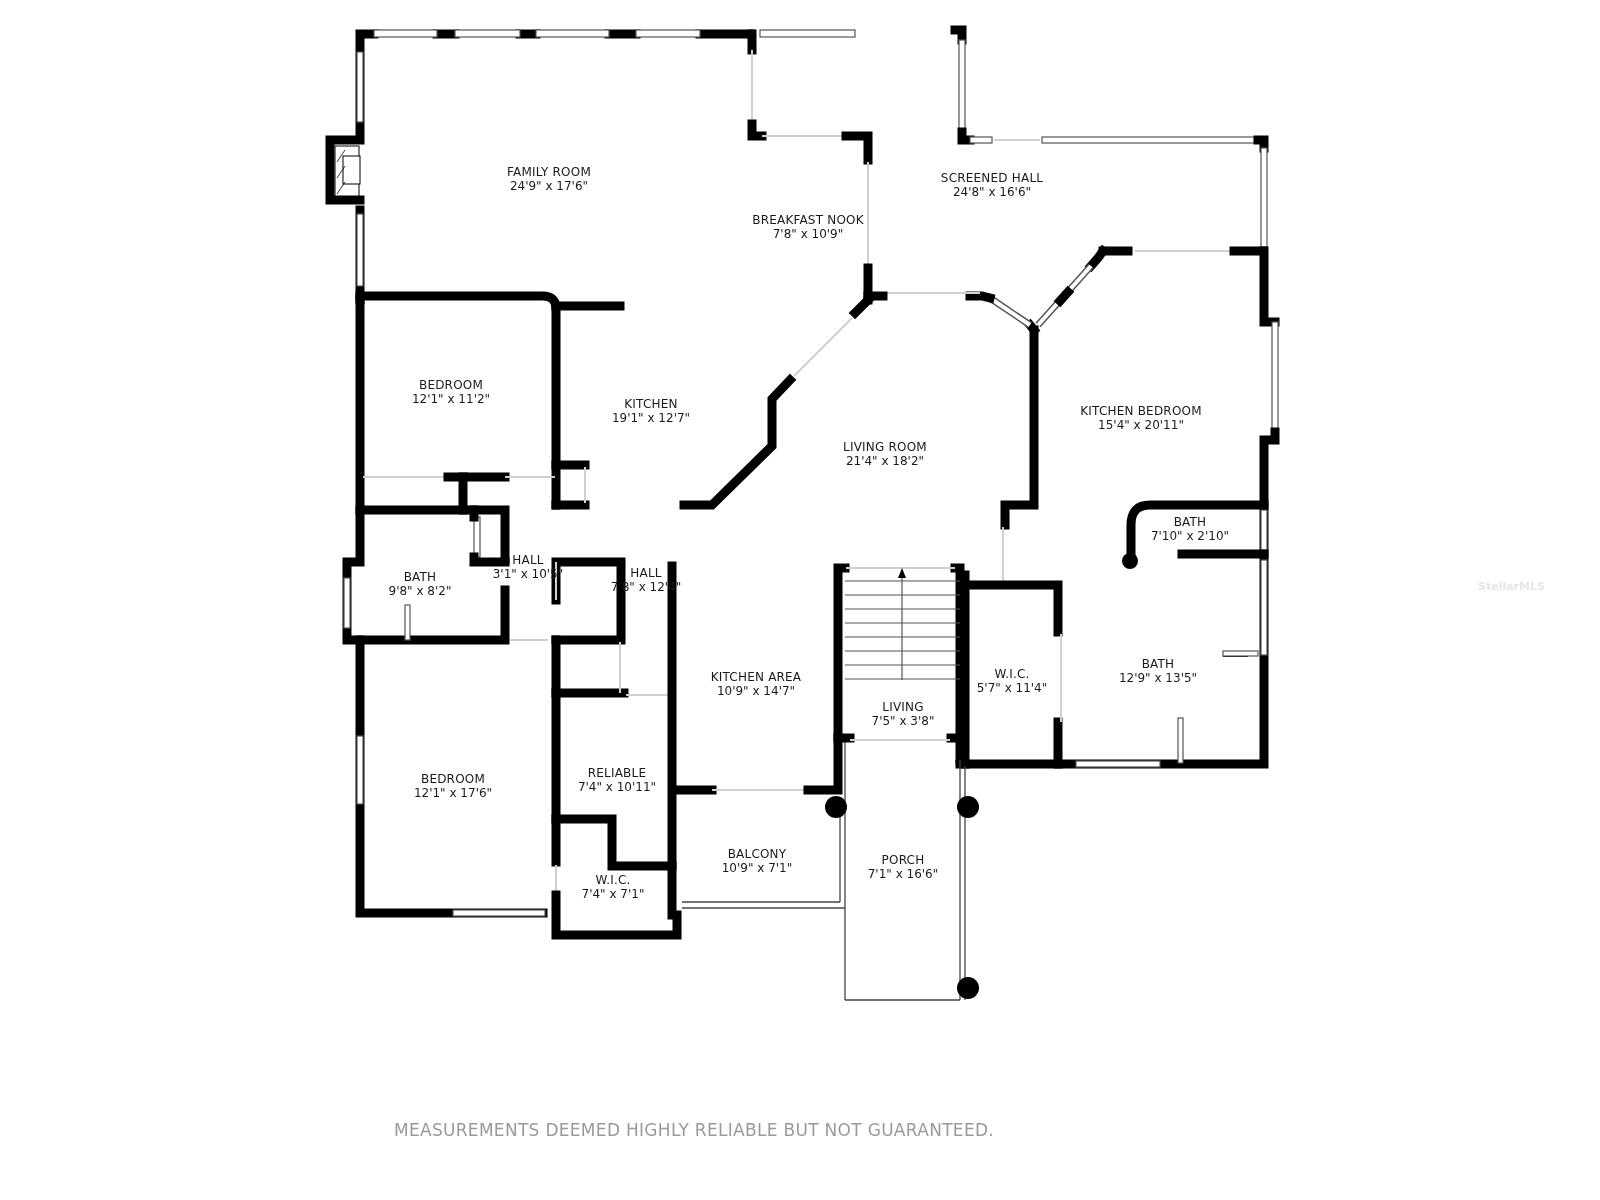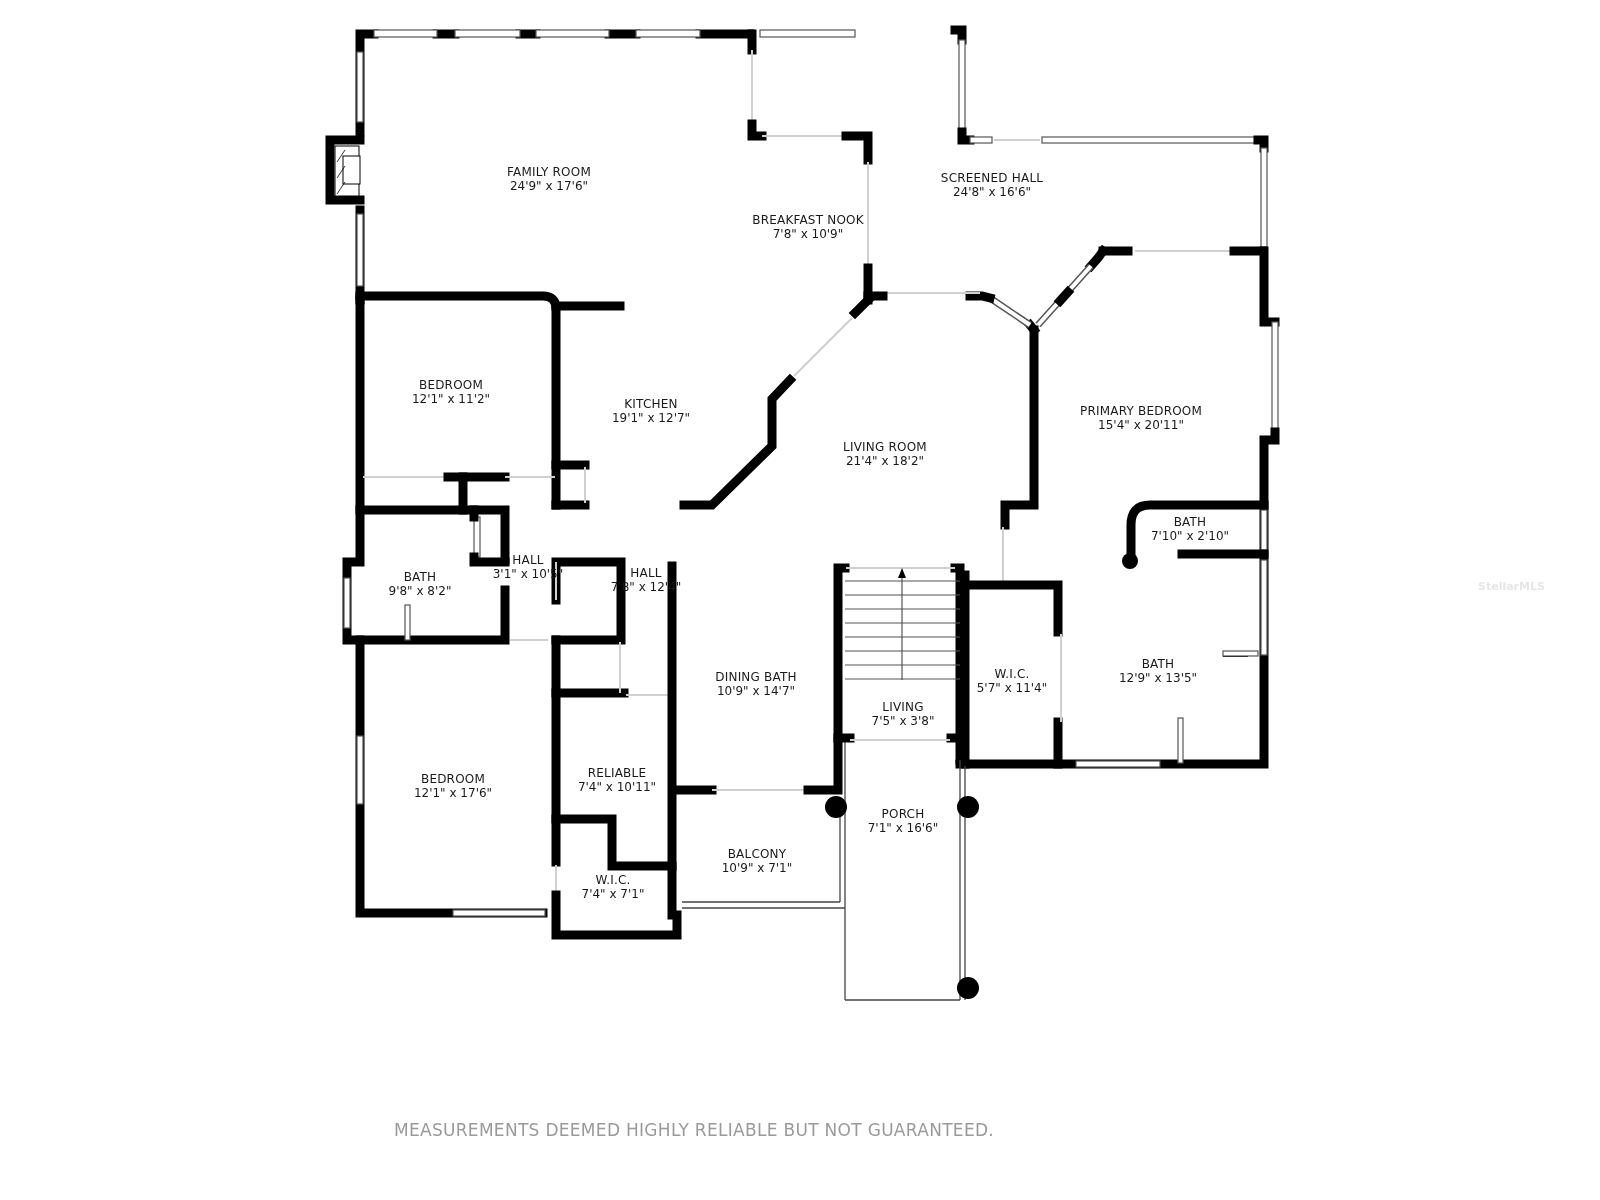--- a/index.html
+++ b/index.html
@@ -198,41 +198,41 @@
     </div>
   <div class="room-label" style="left:651px;top:397px">
       <span class="nm">KITCHEN</span>
       <span class="dm">19'1" x 12'7"</span>
     </div>
   <div class="room-label" style="left:885px;top:440px">
       <span class="nm">LIVING ROOM</span>
       <span class="dm">21'4" x 18'2"</span>
     </div>
   <div class="room-label" style="left:1141px;top:404px">
-      <span class="nm">PRIMARY BEDROOM</span>
+      <span class="nm">KITCHEN BEDROOM</span>
       <span class="dm">15'4" x 20'11"</span>
     </div>
   <div class="room-label" style="left:1190px;top:515px">
       <span class="nm">BATH</span>
       <span class="dm">7'10" x 2'10"</span>
     </div>
   <div class="room-label" style="left:420px;top:570px">
       <span class="nm">BATH</span>
       <span class="dm">9'8" x 8'2"</span>
     </div>
   <div class="room-label" style="left:528px;top:553px">
       <span class="nm">HALL</span>
       <span class="dm">3'1" x 10'5"</span>
     </div>
   <div class="room-label" style="left:646px;top:566px">
       <span class="nm">HALL</span>
       <span class="dm">7'8" x 12'4"</span>
     </div>
   <div class="room-label" style="left:756px;top:670px">
-      <span class="nm">DINING BATH</span>
+      <span class="nm">KITCHEN AREA</span>
       <span class="dm">10'9" x 14'7"</span>
     </div>
   <div class="room-label" style="left:903px;top:700px">
       <span class="nm">LIVING</span>
       <span class="dm">7'5" x 3'8"</span>
     </div>
   <div class="room-label" style="left:1012px;top:667px">
       <span class="nm">W.I.C.</span>
       <span class="dm">5'7" x 11'4"</span>
     </div>
@@ -245,21 +245,21 @@
       <span class="dm">12'1" x 17'6"</span>
     </div>
   <div class="room-label" style="left:617px;top:766px">
       <span class="nm">RELIABLE</span>
       <span class="dm">7'4" x 10'11"</span>
     </div>
   <div class="room-label" style="left:757px;top:847px">
       <span class="nm">BALCONY</span>
       <span class="dm">10'9" x 7'1"</span>
     </div>
-  <div class="room-label" style="left:903px;top:807px">
+  <div class="room-label" style="left:903px;top:853px">
       <span class="nm">PORCH</span>
       <span class="dm">7'1" x 16'6"</span>
     </div>
   <div class="room-label" style="left:613px;top:873px">
       <span class="nm">W.I.C.</span>
       <span class="dm">7'4" x 7'1"</span>
     </div>
 </div>
 
 <div class="watermark">StellarMLS</div>

